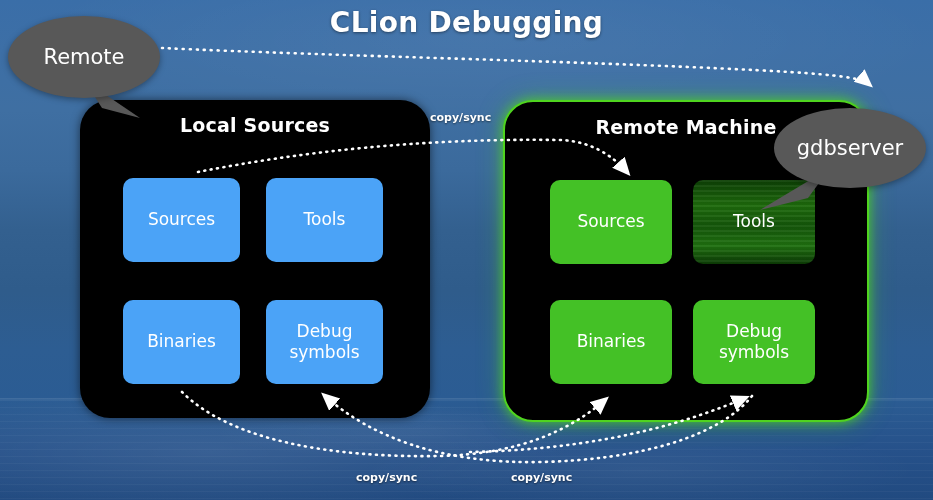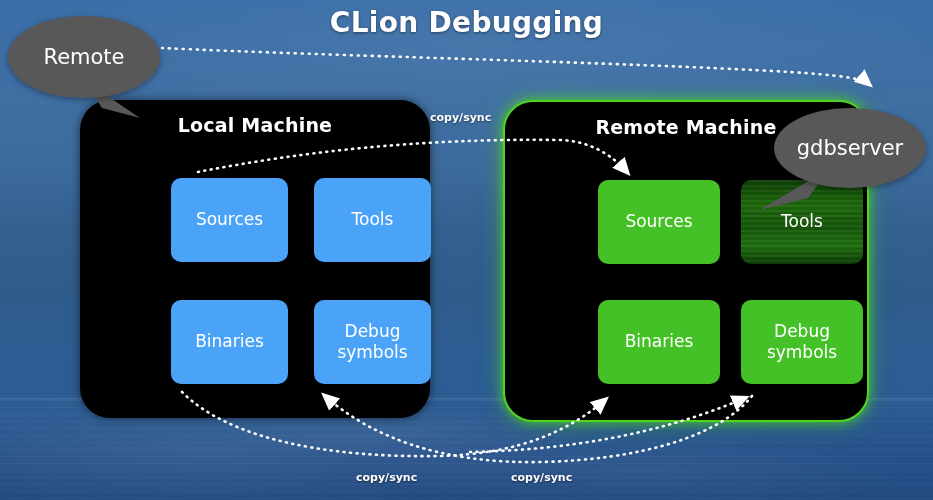--- a/index.html
+++ b/index.html
@@ -99,21 +99,20 @@
     border-radius: 10px;
     display: flex;
     align-items: center;
     justify-content: center;
     text-align: center;
     color: #ffffff;
     font-size: 17px;
     line-height: 1.25;
     padding: 0 6px;
     box-sizing: border-box;
-    margin-left: 48px;
   }
   .tile.blue  { background: #4ba3f7; }
   .tile.green { background: #44c126; }
   .tile.green-fading {
     background:
       repeating-linear-gradient(to bottom,
         rgba(255,255,255,0.05) 0px,
         rgba(255,255,255,0.05) 2px,
         rgba(0,0,0,0.05) 2px,
         rgba(0,0,0,0.05) 5px),
@@ -167,21 +166,21 @@
 
 <div id="slide">
 
   <div class="bg-tex-a"></div>
   <div class="bg-horizon"></div>
   <div class="bg-tex-b"></div>
 
   <div class="title">CLion Debugging</div>
 
   <div class="machine local">
-    <div class="machine-title">Local Machine</div>
+    <div class="machine-title">Local Sources</div>
   </div>
   <div class="tile blue l-sources">Sources</div>
   <div class="tile blue l-tools">Tools</div>
   <div class="tile blue l-bin">Binaries</div>
   <div class="tile blue l-dbg">Debug<br>symbols</div>
 
   <div class="machine remote">
     <div class="machine-title">Remote Machine</div>
   </div>
   <div class="tile green r-sources">Sources</div>

